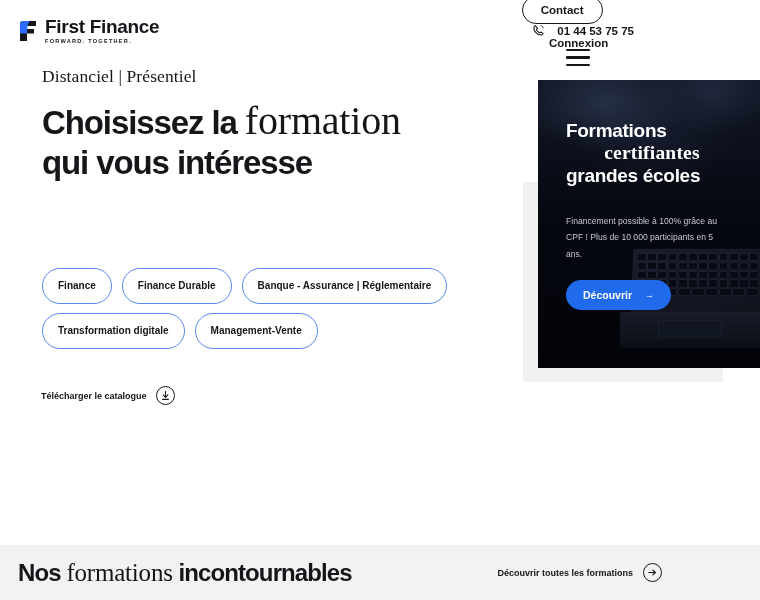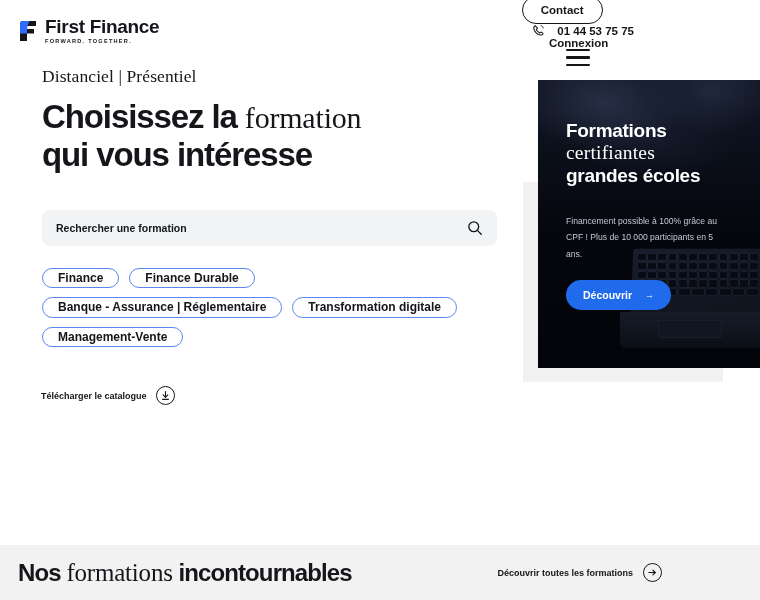--- a/index.html
+++ b/index.html
@@ -91,22 +91,22 @@
   }
   .laptop-trackpad {
     position:absolute; left: 44px; top: 72px; width: 64px; height: 18px;
     background: rgba(20,26,40,0.9); border-radius: 2px;
     box-shadow: inset 0 0 0 0.5px rgba(120,140,180,0.14);
   }
   .promo-inner { position: relative; z-index: 3; padding: 40px 22px 0 28px; }
   .promo-title { color: #ffffff; line-height: 1.16; }
   .promo-t1 { font-size: 19px; font-weight: 700; letter-spacing: -0.3px; display:block; }
   .promo-t2 {
-    font-family: "Liberation Serif", serif; font-size: 19.5px; font-weight: 400;
-    display:block; letter-spacing: 0.2px;
+    font-family: "Liberation Serif", serif; font-size: 19.5px; font-weight: 700;
+    display:block; letter-spacing: 0.2px; text-align: center;
   }
   .promo-t3 { font-size: 19px; font-weight: 700; letter-spacing: -0.3px; display:block; }
   .promo-desc {
     margin-top: 26px; color: #c3c8d2; font-size: 8.6px; line-height: 1.95;
     max-width: 160px;
   }
   .promo-btn {
     margin-top: 17px; display: inline-flex; align-items: center; gap: 13px;
     background: #1f6beb; color: #fff; border: none; border-radius: 20px;
     padding: 9px 17px; font-size: 10.5px; font-weight: 700; cursor: pointer;
@@ -115,21 +115,21 @@
 
   
   .hero { position: absolute; left: 42px; top: 66px; width: 470px; z-index: 5; }
   .eyebrow {
     font-family: "Liberation Serif", serif; font-size: 17.5px; color: #14161a;
     letter-spacing: 0.1px;
   }
   .hero-h1 { margin-top: 11px; line-height: 1.14; color: #14161a; }
   .h1-sans { font-size: 33px; font-weight: 700; letter-spacing: -1.1px; }
   .h1-serif {
-    font-family: "Liberation Serif", serif; font-size: 30px; font-weight: 400;
+    font-family: "Liberation Serif", serif; font-size: 40px; font-weight: 400;
     letter-spacing: -0.2px;
   }
 
   
   .search-box {
     position: absolute; left: 42px; top: 210px; width: 455px; height: 36px;
     background: #f2f3f5; border-radius: 8px; display: flex; align-items: center;
     padding: 0 14px; z-index: 5;
   }
   .search-input {
@@ -140,21 +140,21 @@
   .search-input::placeholder { color: #14161a; opacity: 1; font-weight: 700; }
   .search-icon { width: 16px; height: 16px; flex: none; cursor: pointer; }
 
   
   .pills {
     position: absolute; left: 42px; top: 268px; width: 460px;
     display: flex; flex-wrap: wrap; gap: 9px 10px; z-index: 5;
   }
   .pill {
     border: 1.3px solid #5a86ef; border-radius: 18px; background: #fff;
-    padding: 2px 15px; font-size: 12px; font-weight: 700; color: #14161a;
+    padding: 11px 15px; font-size: 10px; font-weight: 700; color: #14161a;
     cursor: pointer; white-space: nowrap; line-height: 1.2;
   }
 
   
   .catalogue {
     position: absolute; left: 41px; top: 386px; display: flex; align-items: center;
     gap: 9px; cursor: pointer; z-index: 5;
   }
   .catalogue-label { font-size: 9px; font-weight: 700; color: #14161a; }
   .circle-icon {
@@ -322,29 +322,20 @@
   </div>
 
   <div class="hero">
     <div class="eyebrow">Distanciel | Présentiel</div>
     <h1 class="hero-h1">
       <span class="h1-sans">Choisissez la </span><span class="h1-serif">formation</span><br>
       <span class="h1-sans">qui vous intéresse</span>
     </h1>
   </div>
 
-  <div class="search-box">
-    <input class="search-input" type="text" placeholder="Rechercher une formation" style="">
-    <span class="search-icon">
-      <svg width="16" height="16" viewBox="0 0 18 18">
-        <circle cx="7.6" cy="7.6" r="5.5" fill="none" stroke="#14161a" stroke-width="1.5"></circle>
-        <line x1="11.7" y1="11.7" x2="16" y2="16" stroke="#14161a" stroke-width="1.5" stroke-linecap="round"></line>
-      </svg>
-    </span>
-  </div>
 
   <div class="pills">
     <button class="pill">Finance</button>
     <button class="pill">Finance Durable</button>
     <button class="pill">Banque - Assurance | Réglementaire</button>
     <button class="pill">Transformation digitale</button>
     <button class="pill">Management-Vente</button>
   </div>
 
   <div class="catalogue">

